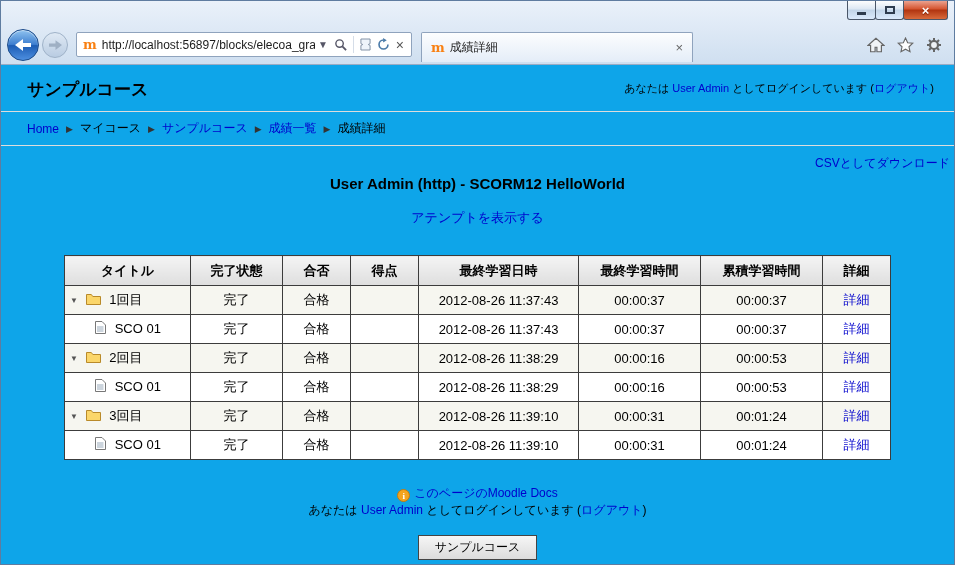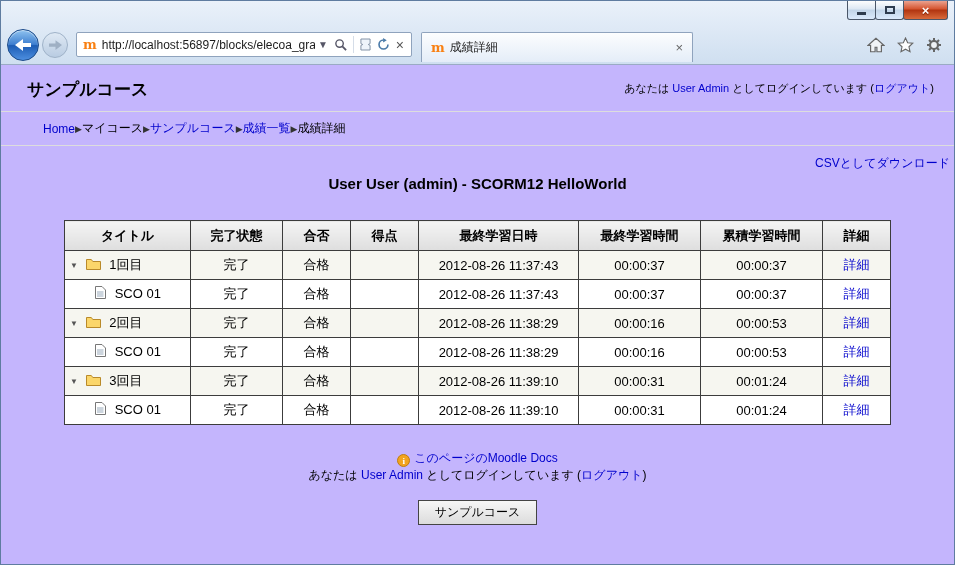--- a/index.html
+++ b/index.html
@@ -35,25 +35,25 @@
   .tab { width:272px; height:30px; align-self:flex-end; margin-left:9px; background:linear-gradient(#fcfdfe,#e4edf8);
          border:1px solid #8fa3bd; border-bottom:none; border-radius:2px 2px 0 0; display:flex; align-items:center;
          padding:0 7px; font-size:12px; }
   .tab-label { flex:1; color:#1c1c1c; white-space:nowrap; overflow:hidden; }
   .tab-close { color:#666; font-size:13px; padding:0 2px; }
 
   .nav-right { margin-left:auto; display:flex; align-items:center; gap:12px; padding-right:4px; }
   .nav-right span { display:flex; align-items:center; }
 
   
-  .page { flex:1; background:#c4b5fd; overflow:hidden; }
+  .page { flex:1; background:#0ea5e9; overflow:hidden; }
   .page-header { display:flex; justify-content:space-between; align-items:flex-start; padding:13px 20px 10px 26px; }
   .course-title { font-size:17px; font-weight:bold; }
   .login-info { font-size:11px; margin-top:3px; }
-  .breadcrumb { border-top:1px solid #ddd; border-bottom:1px solid #ddd; padding:8px 42px; font-size:12px; display:flex; align-items:center; }
+  .breadcrumb { border-top:1px solid #ddd; border-bottom:1px solid #ddd; padding:8px 26px; font-size:12px; display:flex; gap:7px; align-items:center; }
   .crumb-sep { font-size:9px; color:#333; }
   .csv-row { text-align:right; padding:9px 4px 0; font-size:12px; }
   .report-title { text-align:center; font-size:15px; font-weight:bold; margin-top:3px; }
   .attempts-row { text-align:center; margin-top:17px; font-size:13px; }
 
   table.grades { width:826px; margin:28px auto 0; border-collapse:collapse; table-layout:fixed; font-size:13px; }
   .grades th, .grades td { border:1px solid #3c3c3c; text-align:center; overflow:hidden; white-space:nowrap; }
   .grades th { height:30px; background:linear-gradient(#f4f4f4,#dedede); font-weight:bold; }
   .grades td { height:29px; background:#fff; }
   tr.r-group td { background:#f6f6f0; }
@@ -185,22 +185,25 @@
       <span class="crumb-sep">▶</span>
       <a href="#">成績一覧</a>
       <span class="crumb-sep">▶</span>
       <span>成績詳細</span>
     </div>
 
     <div class="csv-row">
       <a href="#">CSVとしてダウンロード</a>
     </div>
 
-    <div class="report-title">User User (admin) - SCORM12  HelloWorld</div>
-
+    <div class="report-title">User Admin (http) - SCORM12  HelloWorld</div>
+
+    <div class="attempts-row">
+      <a href="#">アテンプトを表示する</a>
+    </div>
 
     <table class="grades">
       <colgroup>
         <col style="width:126px">
           <col style="width:92px">
           <col style="width:68px">
           <col style="width:68px">
         <col style="width:160px">
           <col style="width:122px">
           <col style="width:122px">

